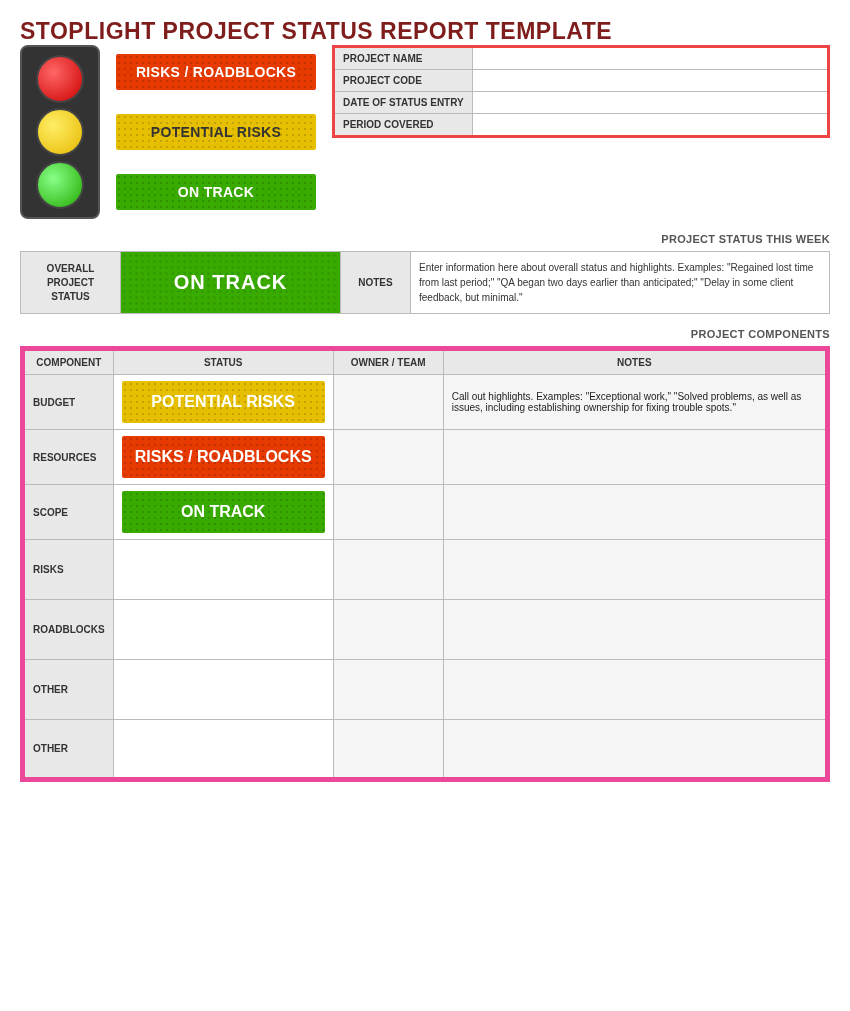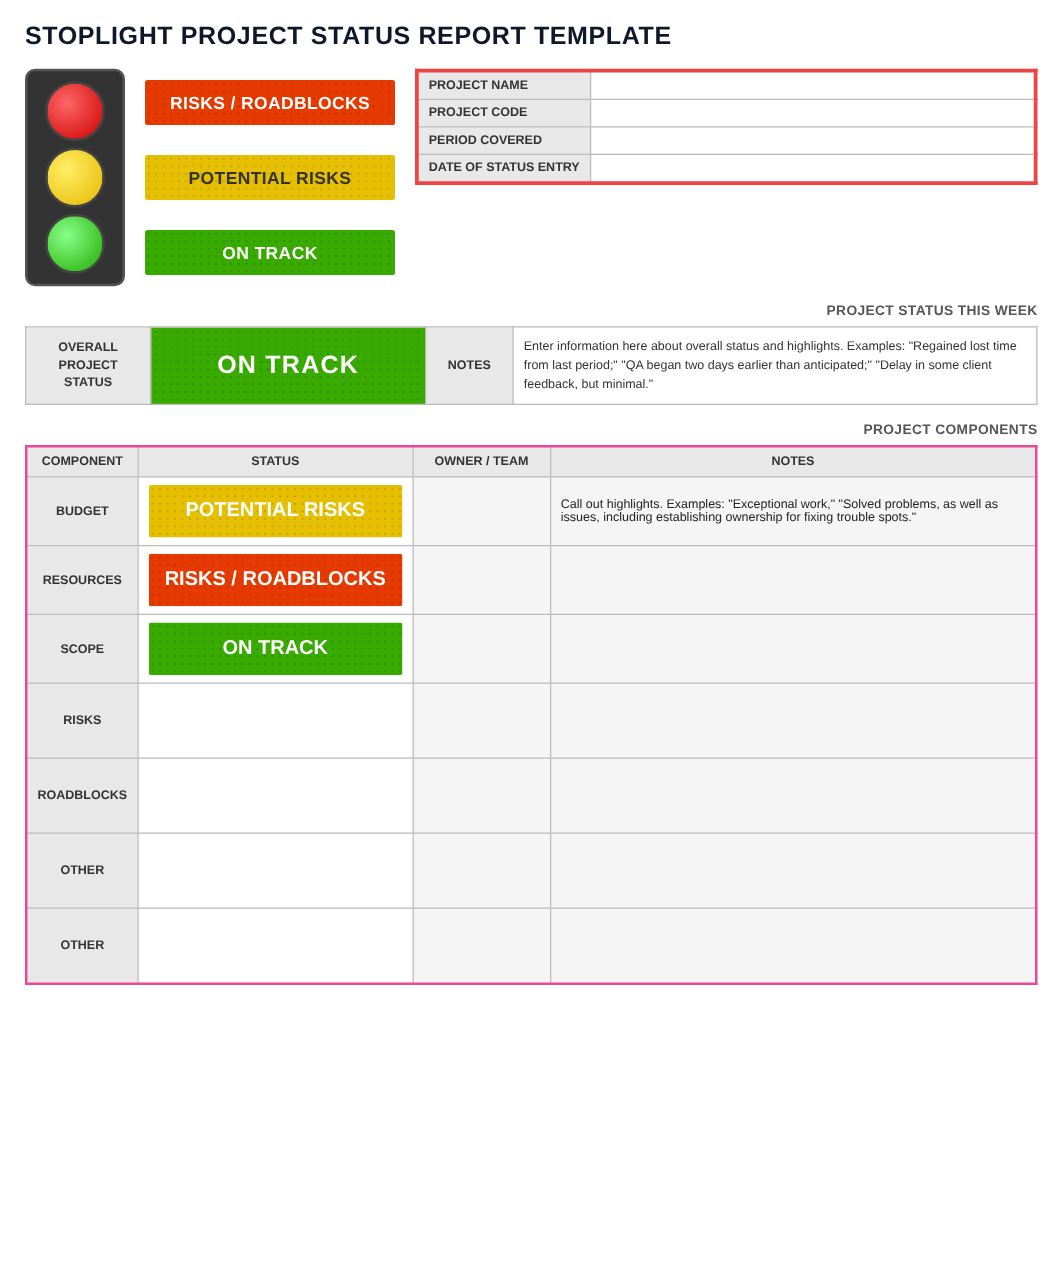--- a/index.html
+++ b/index.html
@@ -8,24 +8,23 @@
       font-family: Arial, sans-serif;
       font-size: 11px;
       color: #222;
       width: 850px;
       min-height: 1011px;
       padding: 18px 20px;
     }
 
     
     .page-title {
-      font-size: 20px;
-      font-weight: bold;
-      color: #0f172a;
-      margin-bottom: 14px;
+      font-size: 23px;
+      font-weight: bold;
+      color: #7f1d1d;
       letter-spacing: 0.5px;
     }
 
     
     .top-section {
       display: flex;
       gap: 16px;
       margin-bottom: 14px;
     }
 
@@ -158,21 +157,21 @@
       color: #333;
       line-height: 1.5;
       vertical-align: top;
       padding: 8px 10px;
     }
 
     
     .components-table {
       width: 100%;
       border-collapse: collapse;
-      border: 2px solid #ec4899;
+      border: 5px solid #ec4899;
     }
     .components-table th {
       background: #e8e8e8;
       border: 1px solid #bbb;
       padding: 6px 8px;
       font-size: 10px;
       font-weight: bold;
       color: #333;
       text-align: center;
     }
@@ -181,21 +180,21 @@
       padding: 6px 8px;
       vertical-align: middle;
       font-size: 10px;
     }
     .col-component {
       background: #e8e8e8;
       font-weight: bold;
       font-size: 9px;
       color: #333;
       width: 75px;
-      text-align: center;
+      text-align: left;
       vertical-align: middle;
       margin-top: 37px;
     }
     .col-status {
       width: 220px;
       text-align: center;
       vertical-align: middle;
       padding: 4px;
     }
     .col-owner {
@@ -268,25 +267,25 @@
     <tbody id="project-info-body">
         <tr>
           <td>PROJECT NAME</td>
           <td></td>
         </tr>
         <tr>
           <td>PROJECT CODE</td>
           <td></td>
         </tr>
         <tr>
-          <td>PERIOD COVERED</td>
+          <td>DATE OF STATUS ENTRY</td>
           <td></td>
         </tr>
         <tr>
-          <td>DATE OF STATUS ENTRY</td>
+          <td>PERIOD COVERED</td>
           <td></td>
         </tr>
       </tbody>
   </table>
 
 </div>
 
 <div class="section-label">PROJECT STATUS THIS WEEK</div>
 
 <table class="status-week-table">

